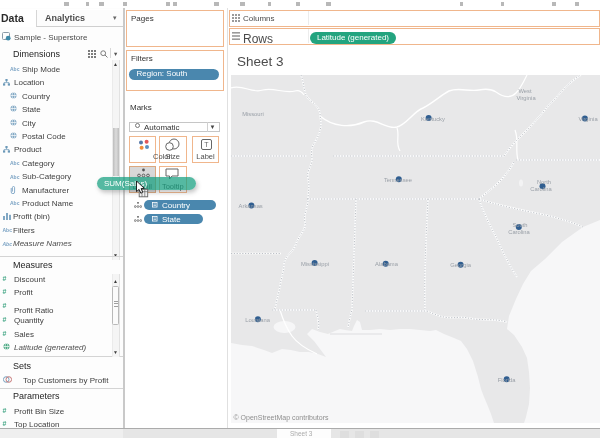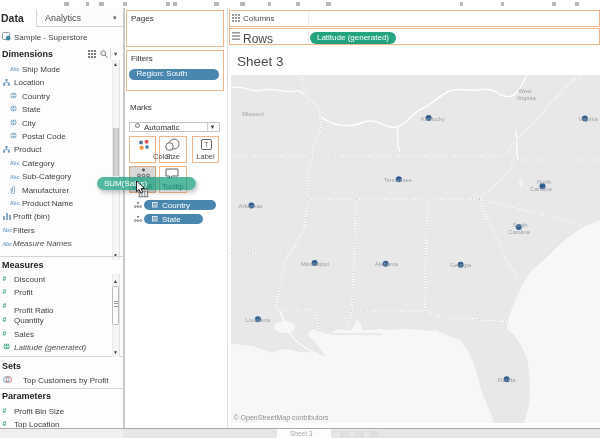--- a/index.html
+++ b/index.html
@@ -1,21 +1,21 @@
 <!DOCTYPE html>
 <html><head>
 <meta charset="utf-8">
 <style>
 * { margin:0; padding:0; box-sizing:border-box; }
 html,body { width:600px; height:438px; overflow:hidden; background:#fff;
   font-family:"Liberation Sans", sans-serif; }
 #root { position:relative; width:600px; height:336px; background:#ffffff; }
 .abs { position:absolute; } .abs svg, div.abs > svg { display:block; } div.abs { line-height:normal; }
 .fld { position:absolute; font-size:8px; color:#3e3e3e; white-space:nowrap; }
-.hdr { position:absolute; font-size:8.5px; font-weight:bold; color:#1e1e1e; white-space:nowrap; }
+.hdr { position:absolute; font-size:8.5px; font-weight:normal; color:#1e1e1e; white-space:nowrap;margin-left:11px; }
 .obox { position:absolute; border:1px solid #f0b68c; background:#fff; }
 .pill-b { position:absolute; background:#4a87ae; border-radius:6px; color:#fff;
   font-size:8px; white-space:nowrap; }
 .pill-g { position:absolute; background:#23a47f; border-radius:7px; color:#fff;
   font-size:8px; white-space:nowrap; }
 .mbtn { position:absolute; border:1px solid #f0b68c; background:#fff; }
 .mlbl { position:absolute; font-size:7.5px; color:#4f4f4f; text-align:center; }
 .maplbl { font-size:5.8px; fill:#9aa0a8; text-anchor:middle; font-family:"Liberation Sans",sans-serif; }
 </style>
 </head>
@@ -37,21 +37,21 @@
 <div class="abs" style="left:460px;top:2px;width:3px;height:4px;background:#b8b8b8;"></div>
 <div class="abs" style="left:501px;top:2px;width:3px;height:4px;background:#b8b8b8;"></div>
 <div class="abs" style="left:552px;top:2px;width:4px;height:4px;background:#b8b8b8;"></div>
 <div class="abs" style="left:575px;top:2px;width:4px;height:4px;background:#b8b8b8;"></div>
 
 <div class="abs" style="left:0;top:8px;width:123px;height:420px;background:#fdfdfd;"></div>
 
 <div class="abs" style="left:0;top:9px;width:123px;height:18px;background:#fff;"></div>
 <div class="abs" style="left:36px;top:10px;width:87px;height:17px;background:#fcfcfc;border-left:1px solid #d6d6d6;border-bottom:1px solid #cfcfcf;"></div>
 <div class="abs" style="left:1px;top:12px;font-size:10.5px;font-weight:bold;color:#2b2b2b;">Data</div>
-<div class="abs" style="left:45px;top:13px;font-size:9px;color:#4c4c4c;">Analytics</div>
+<div class="abs" style="left:45px;top:13px;font-size:9px;color:#4c4c4c;font-weight:bold;">Analytics</div>
 <div class="abs" style="left:113px;top:14px;font-size:7px;color:#666;">▾</div>
 
 <div class="abs" style="left:2px;top:32px;width:9px;height:9px;">
 <svg width="9" height="9" viewBox="0 0 9 9">
         <rect x="0.5" y="0.5" width="7" height="7" rx="1" fill="none" stroke="#8a9aa6" stroke-width="1"></rect>
         <circle cx="6.2" cy="6.2" r="2.4" fill="#3f8aa8"></circle>
       </svg>
 </div>
 <div class="abs" style="left:14px;top:32.5px;font-size:8px;color:#4a4a4a;">Sample - Superstore</div>
 

